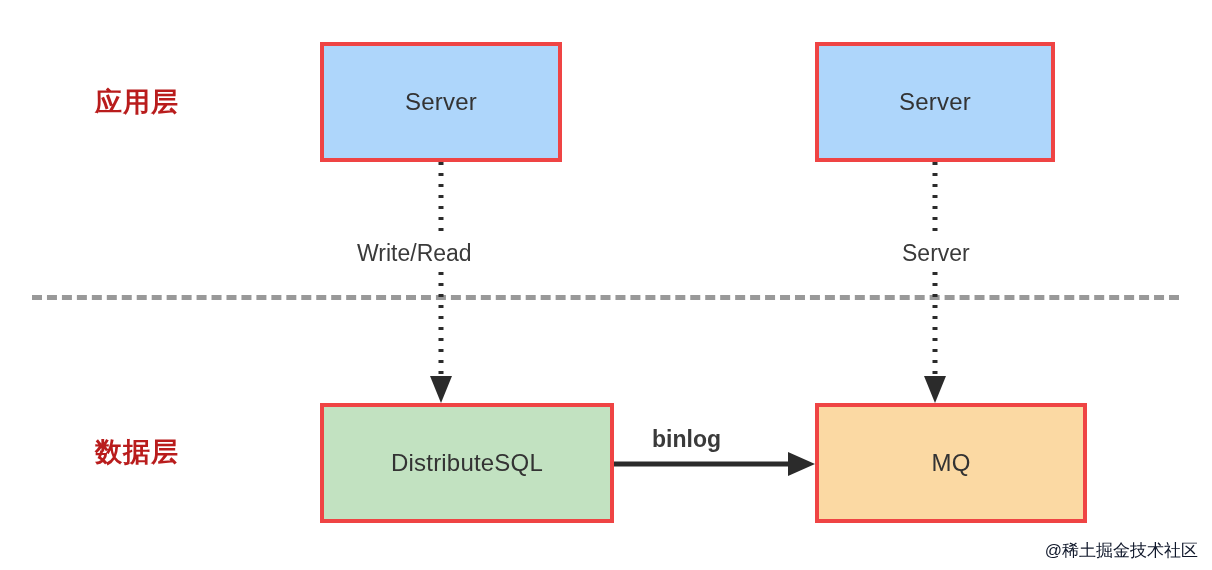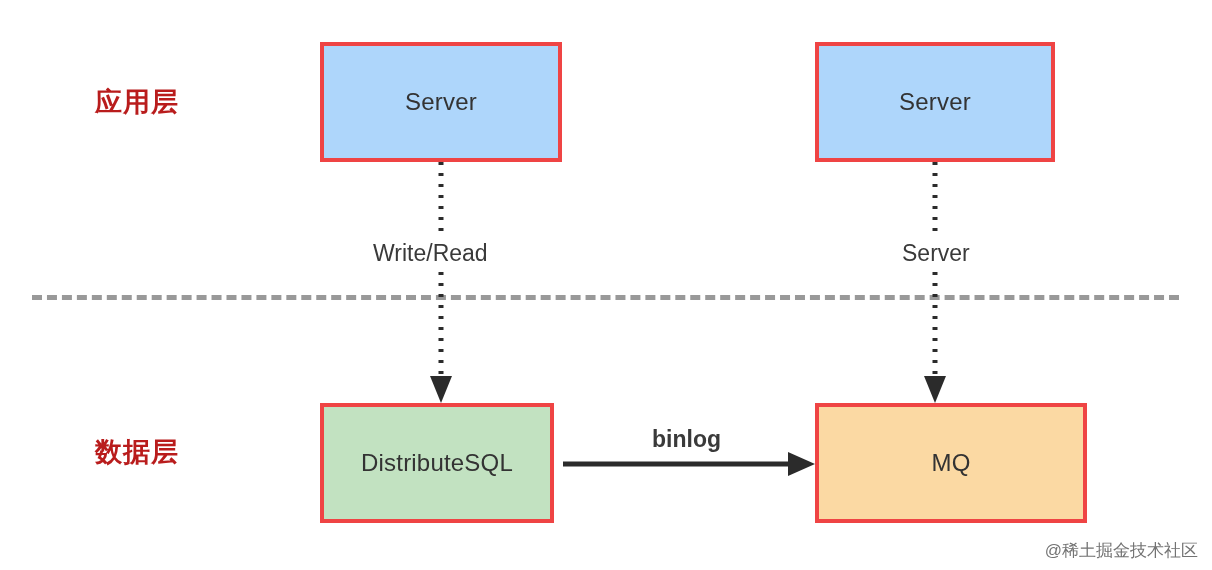--- a/index.html
+++ b/index.html
@@ -43,21 +43,21 @@
     font-size: 24px;
     color: #333333;
     letter-spacing: 0.2px;
   }
   .node.blue   { background: #aed6fb; }
   .node.green  { background: #c2e2c1; }
   .node.orange { background: #fbd9a3; }
 
   #node-server-left  { left: 320px; top: 42px;  width: 242px; height: 120px; }
   #node-server-right { left: 815px; top: 42px;  width: 240px; height: 120px; }
-  #node-dsql         { left: 320px; top: 403px; width: 234px; height: 120px; }
+  #node-dsql         { left: 320px; top: 403px; width: 294px; height: 120px; }
   #node-mq           { left: 815px; top: 403px; width: 272px; height: 120px; }
 
   
   #divider {
     position: absolute;
     left: 32px;
     top: 295px;
     width: 1147px;
     height: 0;
     border-top: 5px dashed #999999;
@@ -75,32 +75,32 @@
   
   .edge-label {
     position: absolute;
     font-family: "Liberation Sans", sans-serif;
     font-size: 23px;
     color: #3a3a3a;
     background: #ffffff;
     padding: 2px 6px;
     white-space: nowrap;
   }
-  #edge-label-writeread { left: 367px; top: 238px; }
+  #edge-label-writeread { left: 351px; top: 238px; }
   #edge-label-listen    { left: 896px; top: 238px; }
   #edge-label-binlog    { left: 646px; top: 424px; font-weight: bold; }
 
   
   #watermark {
     position: absolute;
     right: 14px;
     bottom: 8px;
     font-family: "Liberation Sans", sans-serif;
     font-size: 17px;
-    color: #737373;
+    color: #0f172a;
     white-space: nowrap;
   }
 </style>
 </head>
 <body>
 
 <div id="canvas">
 
   <div class="layer-label" id="label-app">应用层</div>
 

